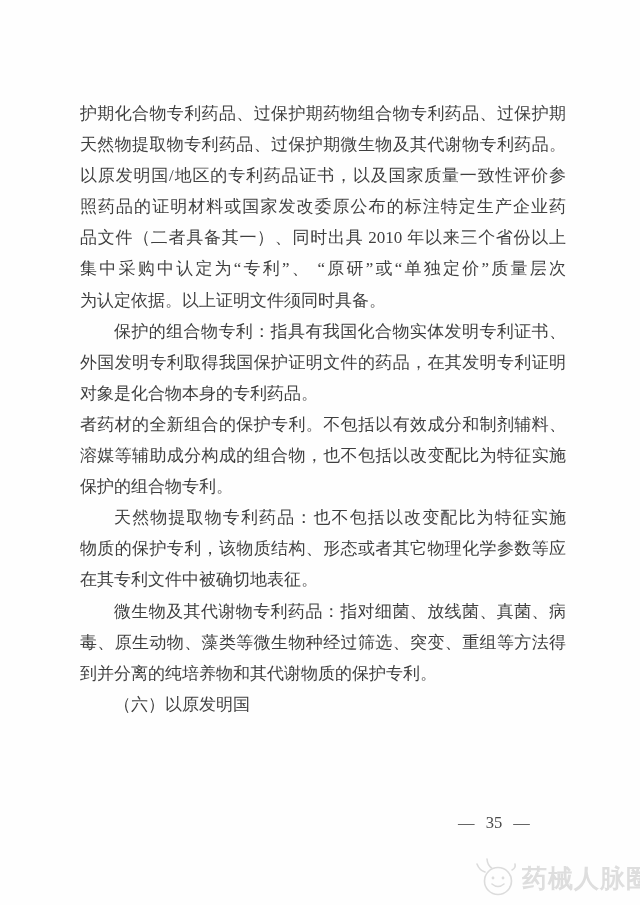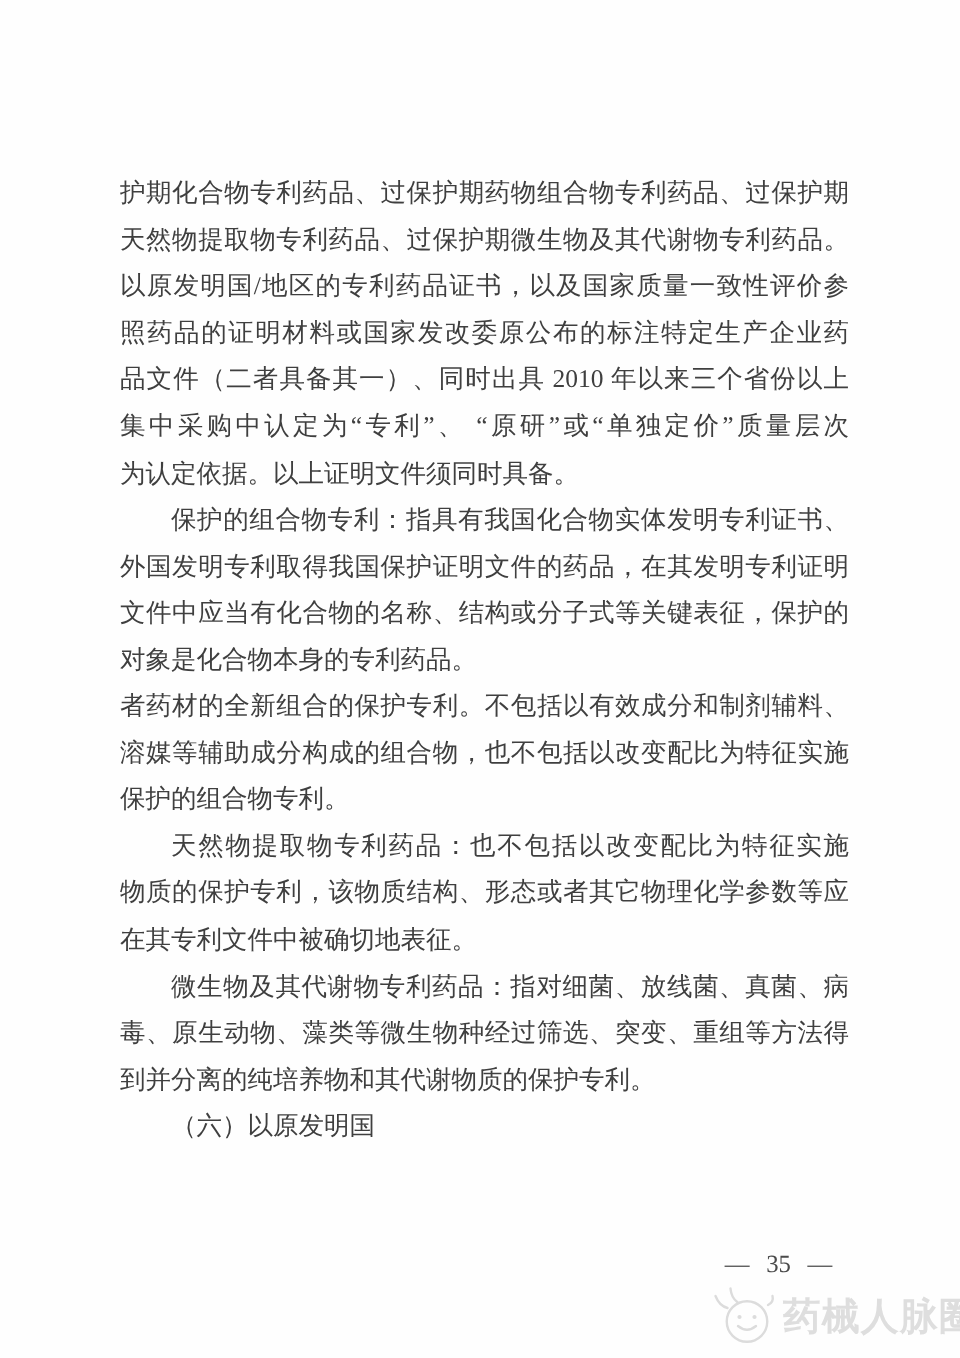--- a/index.html
+++ b/index.html
@@ -7,46 +7,46 @@
     position: relative;
     width: 640px;
     height: 905px;
     background: #fefefe;
     overflow: hidden;
     font-family: "Liberation Serif", "DejaVu Serif", serif;
   }
   .textblock {
     position: absolute;
     left: 80px;
-    top: 113px;
+    top: 98px;
     width: 486px;
     color: #3f3f3f;
     font-size: 17px;
   }
   .para { margin: 0; padding: 0; }
   .ln {
     height: 31.1px;
     line-height: 31.1px;
     text-align: justify;
     text-align-last: justify;
     overflow: hidden;
   }
   .ln.last {
     text-align: left;
     text-align-last: left;
   }
   .ln.ind { text-indent: 34px; }
   .pagenum {
     position: absolute;
-    top: 832px;
+    top: 812px;
     left: 458px;
     width: 122px;
     height: 22px;
     line-height: 22px;
-    text-align: center;
+    text-align: left;
     font-size: 16.5px;
     color: #4a4a4a;
     word-spacing: 7px;
   }
   .watermark {
     position: absolute;
     left: 471px;
     top: 857px;
     display: flex;
     align-items: center;
@@ -76,21 +76,20 @@
       <div class="ln">以原发明国/地区的专利药品证书，以及国家质量一致性评价参</div>
       <div class="ln">照药品的证明材料或国家发改委原公布的标注特定生产企业药</div>
       <div class="ln">品文件（二者具备其一）、同时出具 2010 年以来三个省份以上</div>
       <div class="ln">集中采购中认定为“专利”、 “原研”或“单独定价”质量层次</div>
       <div class="ln last">为认定依据。以上证明文件须同时具备。</div>
     </div>
 
     <div class="para">
       <div class="ln ind">保护的组合物专利：指具有我国化合物实体发明专利证书、或</div>
       <div class="ln">外国发明专利取得我国保护证明文件的药品，在其发明专利证明</div>
-      <div class="ln">文件中应当有化合物的名称、结构或分子式等关键表征，保护的</div>
       <div class="ln last">对象是化合物本身的专利药品。</div>
     </div>
 
     <div class="para">
       <div class="ln">者药材的全新组合的保护专利。不包括以有效成分和制剂辅料、</div>
       <div class="ln">溶媒等辅助成分构成的组合物，也不包括以改变配比为特征实施</div>
       <div class="ln last">保护的组合物专利。</div>
     </div>
 
     <div class="para">

